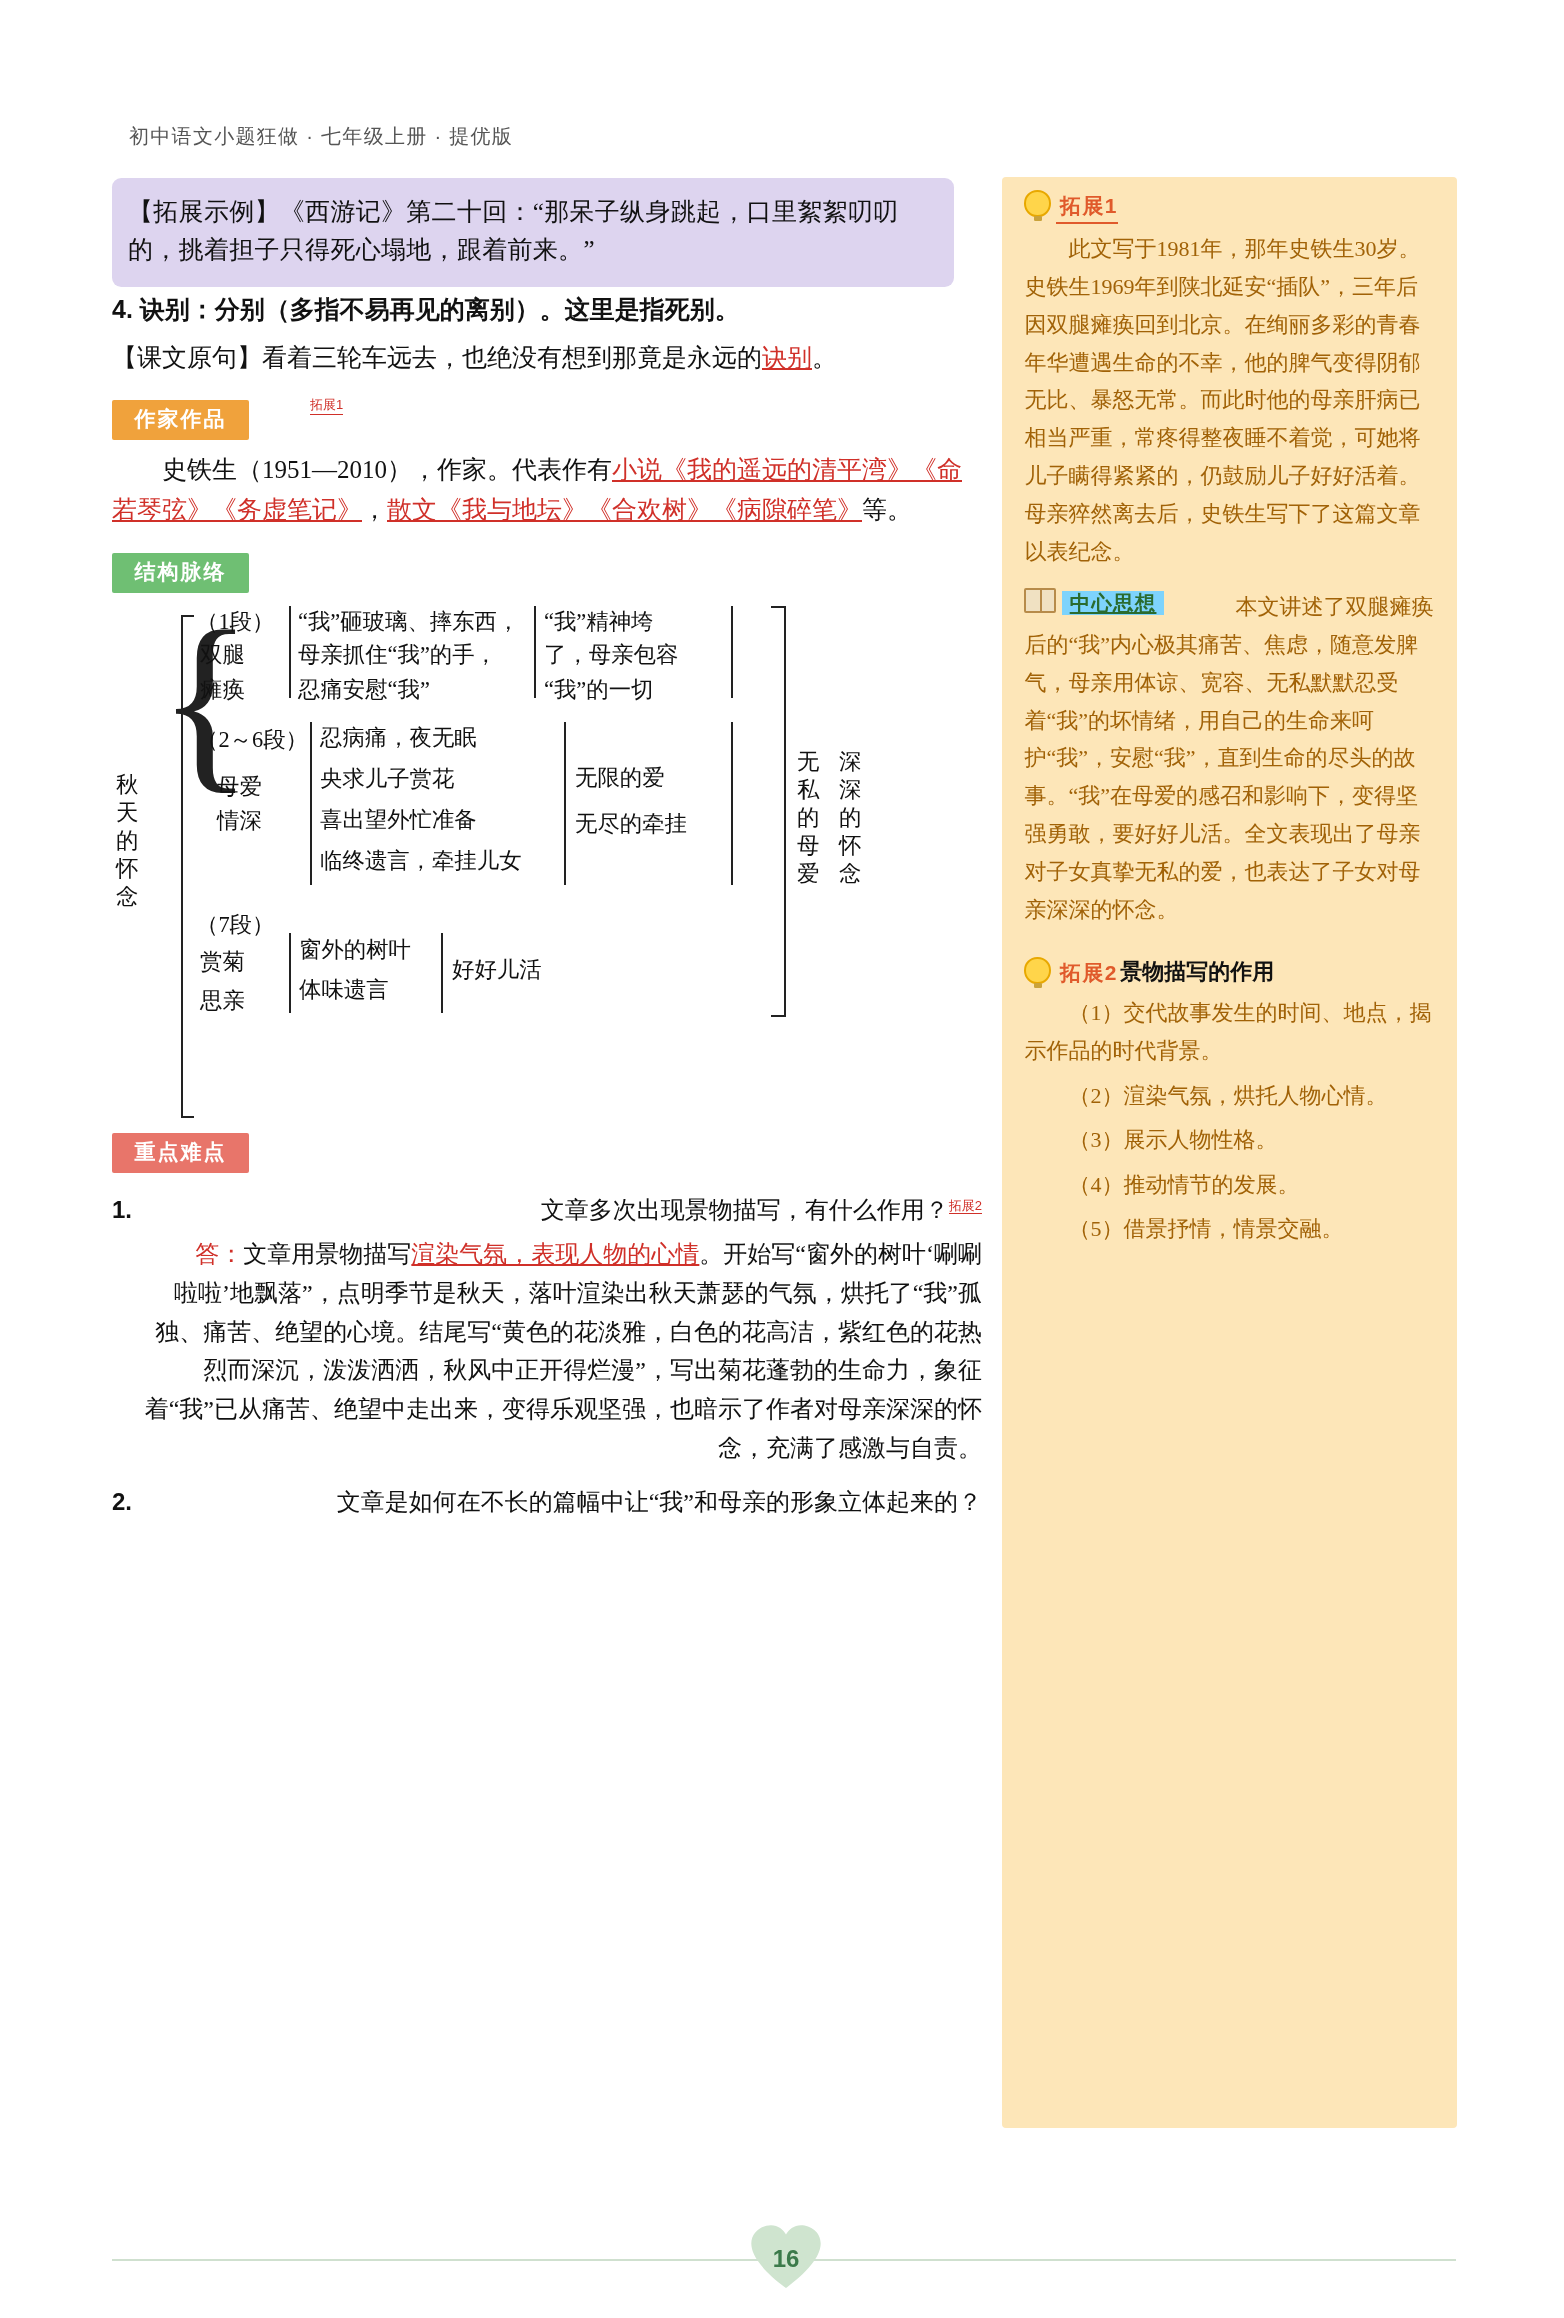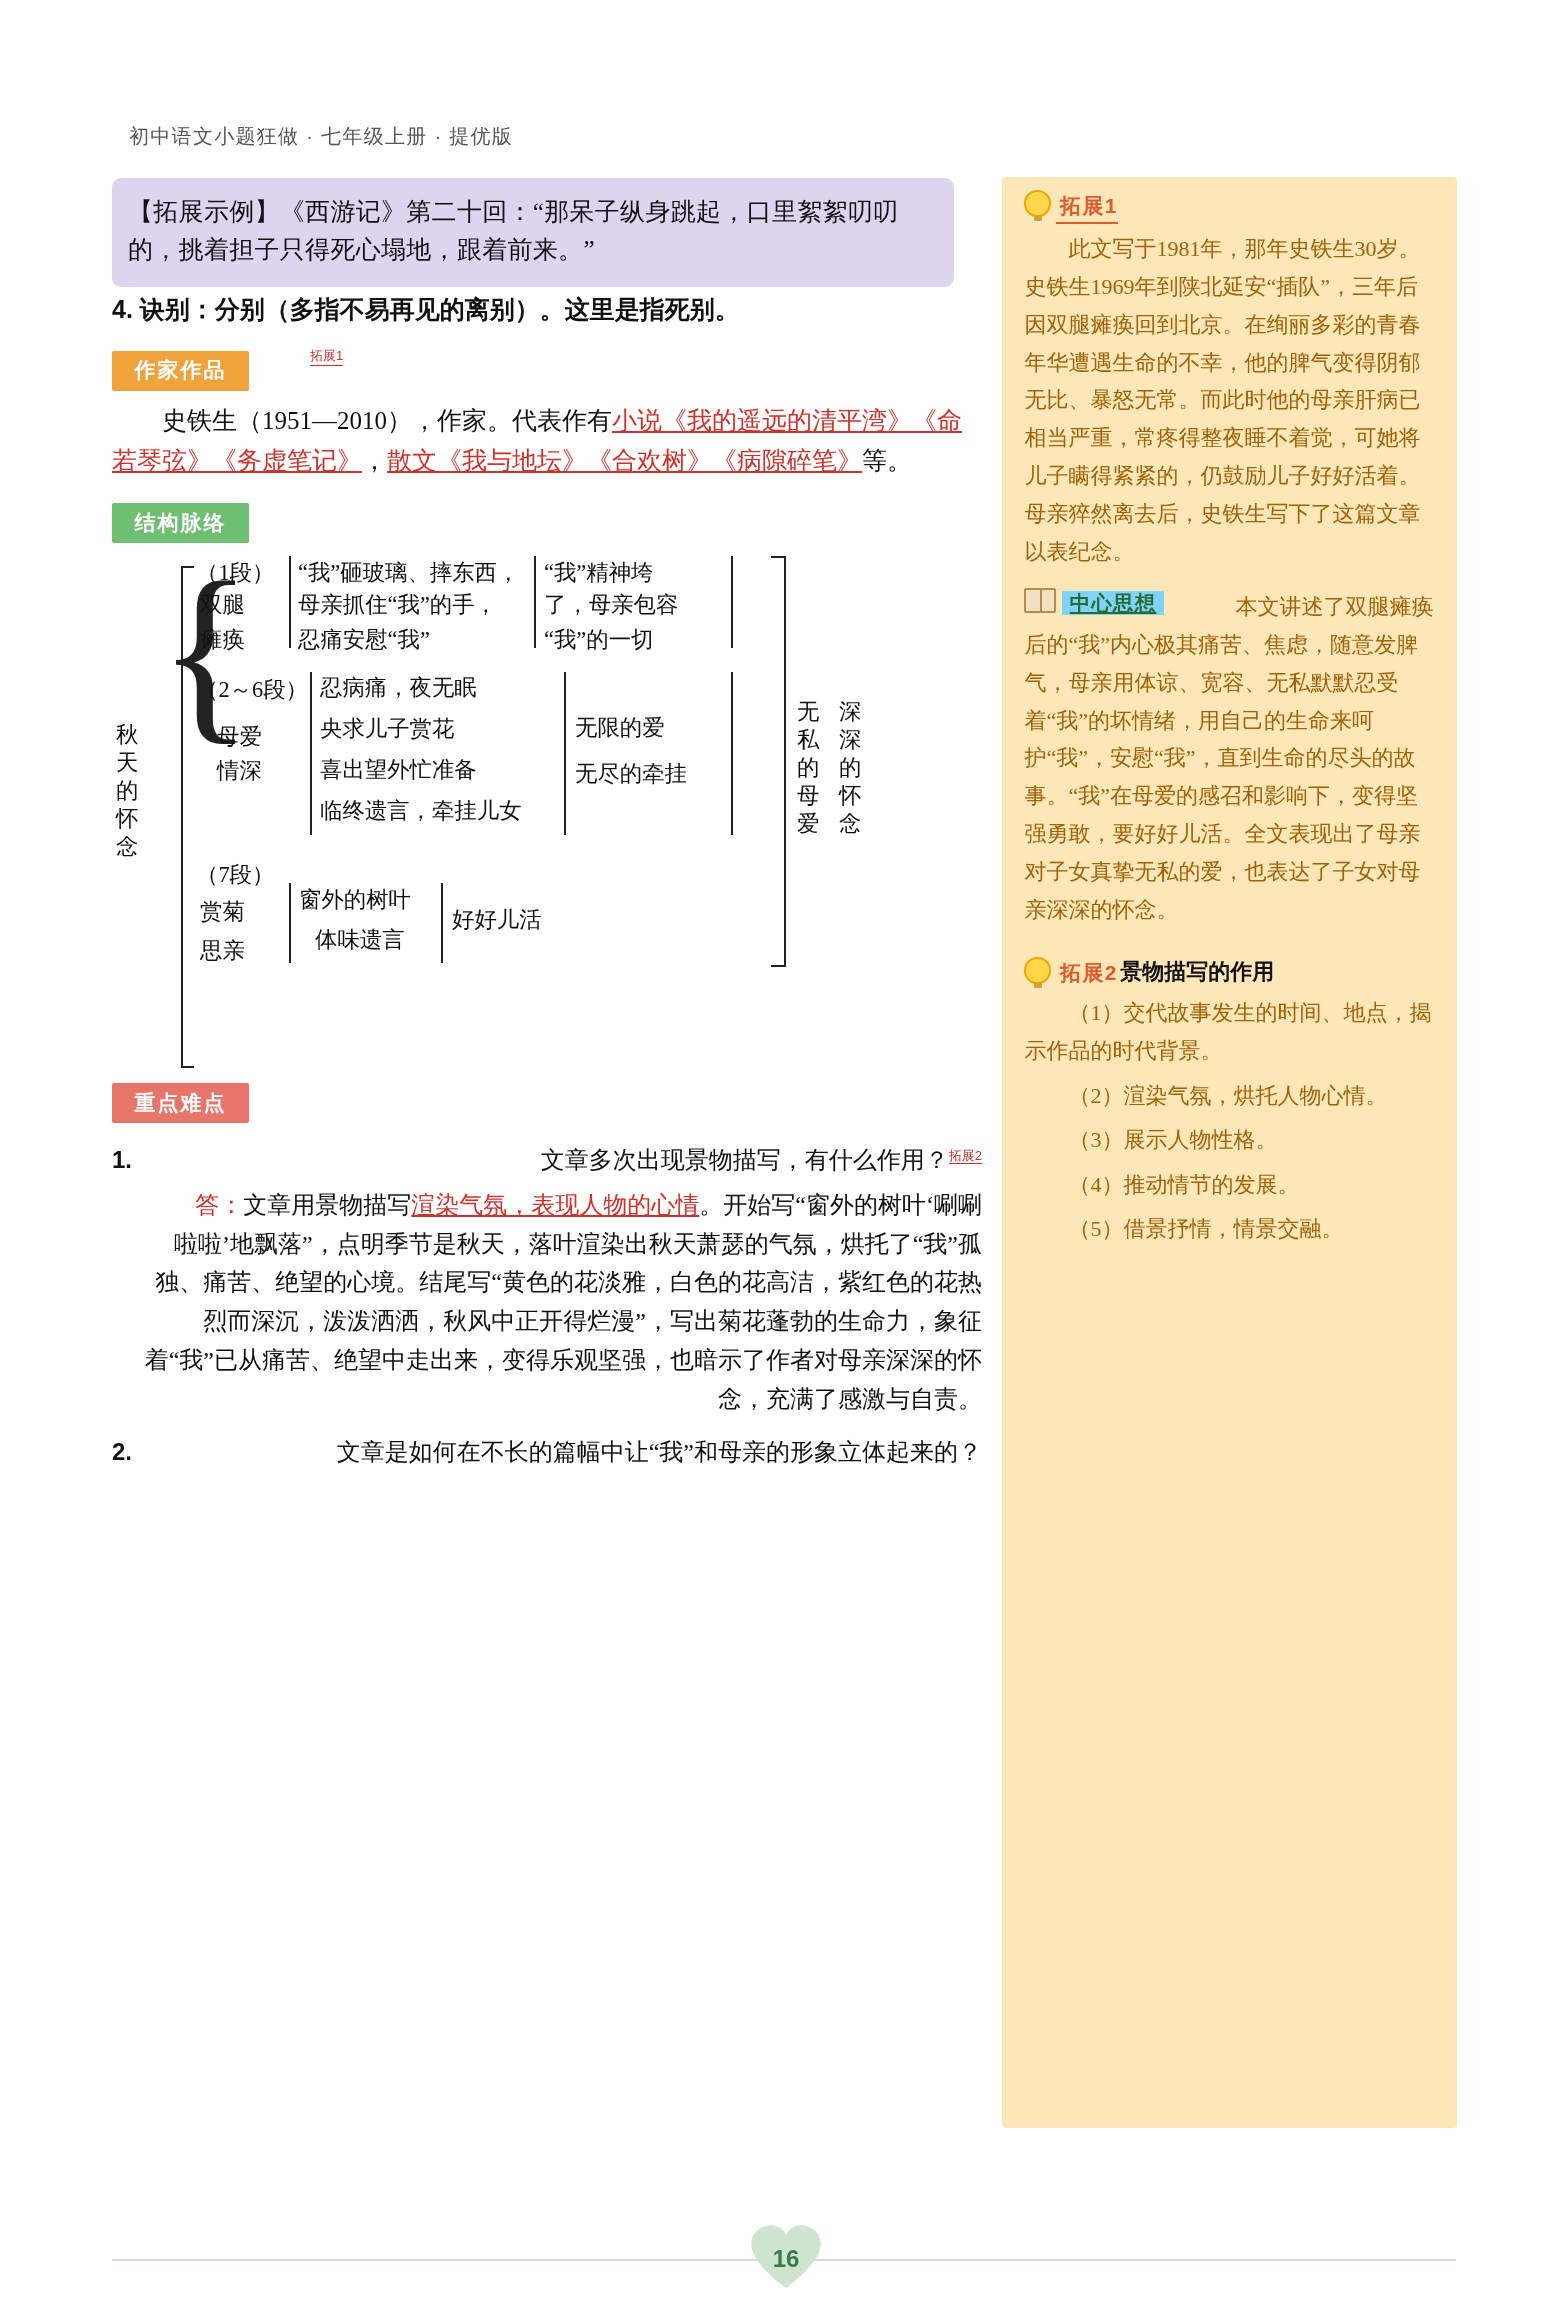--- a/index.html
+++ b/index.html
@@ -142,20 +142,23 @@
 
   <div class="left-col">
 
     <div class="purple-box">【拓展示例】《西游记》第二十回：“那呆子纵身跳起，口里絮絮叨叨的，挑着担子只得死心塌地，跟着前来。”</div>
 
     <div class="item-title">
       <span>4.</span>
       <span>诀别：分别（多指不易再见的离别）。这里是指死别。</span>
     </div>
 
+    <div class="para">
+      <span>【课文原句】</span><span>看着三轮车远去，也绝没有想到那竟是永远的</span><span class="u-red">诀别</span><span>。</span>
+    </div>
 
     <div class="tagwrap">
       <span class="tag tag-orange">作家作品</span>
       <span class="tag-sup" style="left:198px;">拓展1</span>
     </div>
 
     <div class="para" style="text-indent:2em;">
       <span>史铁生（1951—2010），作家。代表作有</span><span class="u-red">小说《我的遥远的清平湾》《命若琴弦》《务虚笔记》</span><span>，</span><span class="u-red">散文《我与地坛》《合欢树》《病隙碎笔》</span><span>等。</span>
     </div>
 
@@ -197,21 +200,21 @@
       <div class="vline" style="left:452px;top:116px;height:163px;"></div>
       <div class="dtext" style="left:463px;top:157px;">无限的爱</div>
       <div class="dtext" style="left:463px;top:203px;">无尽的牵挂</div>
       <div class="vline" style="left:619px;top:116px;height:163px;"></div>
 
       <div class="dtext" style="left:84px;top:304px;">（7段）</div>
       <div class="dtext" style="left:88px;top:341px;">赏菊</div>
       <div class="dtext" style="left:88px;top:380px;">思亲</div>
       <div class="vline" style="left:177px;top:327px;height:80px;"></div>
       <div class="dtext" style="left:187px;top:329px;">窗外的树叶</div>
-      <div class="dtext" style="left:203px;top:369px;">体味遗言</div>
+      <div class="dtext" style="left:187px;top:369px;">体味遗言</div>
       <div class="vline" style="left:329px;top:327px;height:80px;"></div>
       <div class="dtext" style="left:340px;top:349px;">好好儿活</div>
 
       <div class="vline" style="left:672px;top:0px;height:409px;"></div>
       <div class="vline" style="left:659px;top:0px;width:14.5px;height:0;border-top:2px solid #222;border-left:none;"></div>
       <div class="vline" style="left:659px;top:409px;width:14.5px;height:0;border-top:2px solid #222;border-left:none;"></div>
       <div class="dtext" style="left:685px;top:142px;width:30px;white-space:normal;line-height:1.25;">无<br>私<br>的<br>母<br>爱</div>
       <div class="dtext" style="left:727px;top:142px;width:30px;white-space:normal;line-height:1.25;">深<br>深<br>的<br>怀<br>念</div>
     </div>
 

